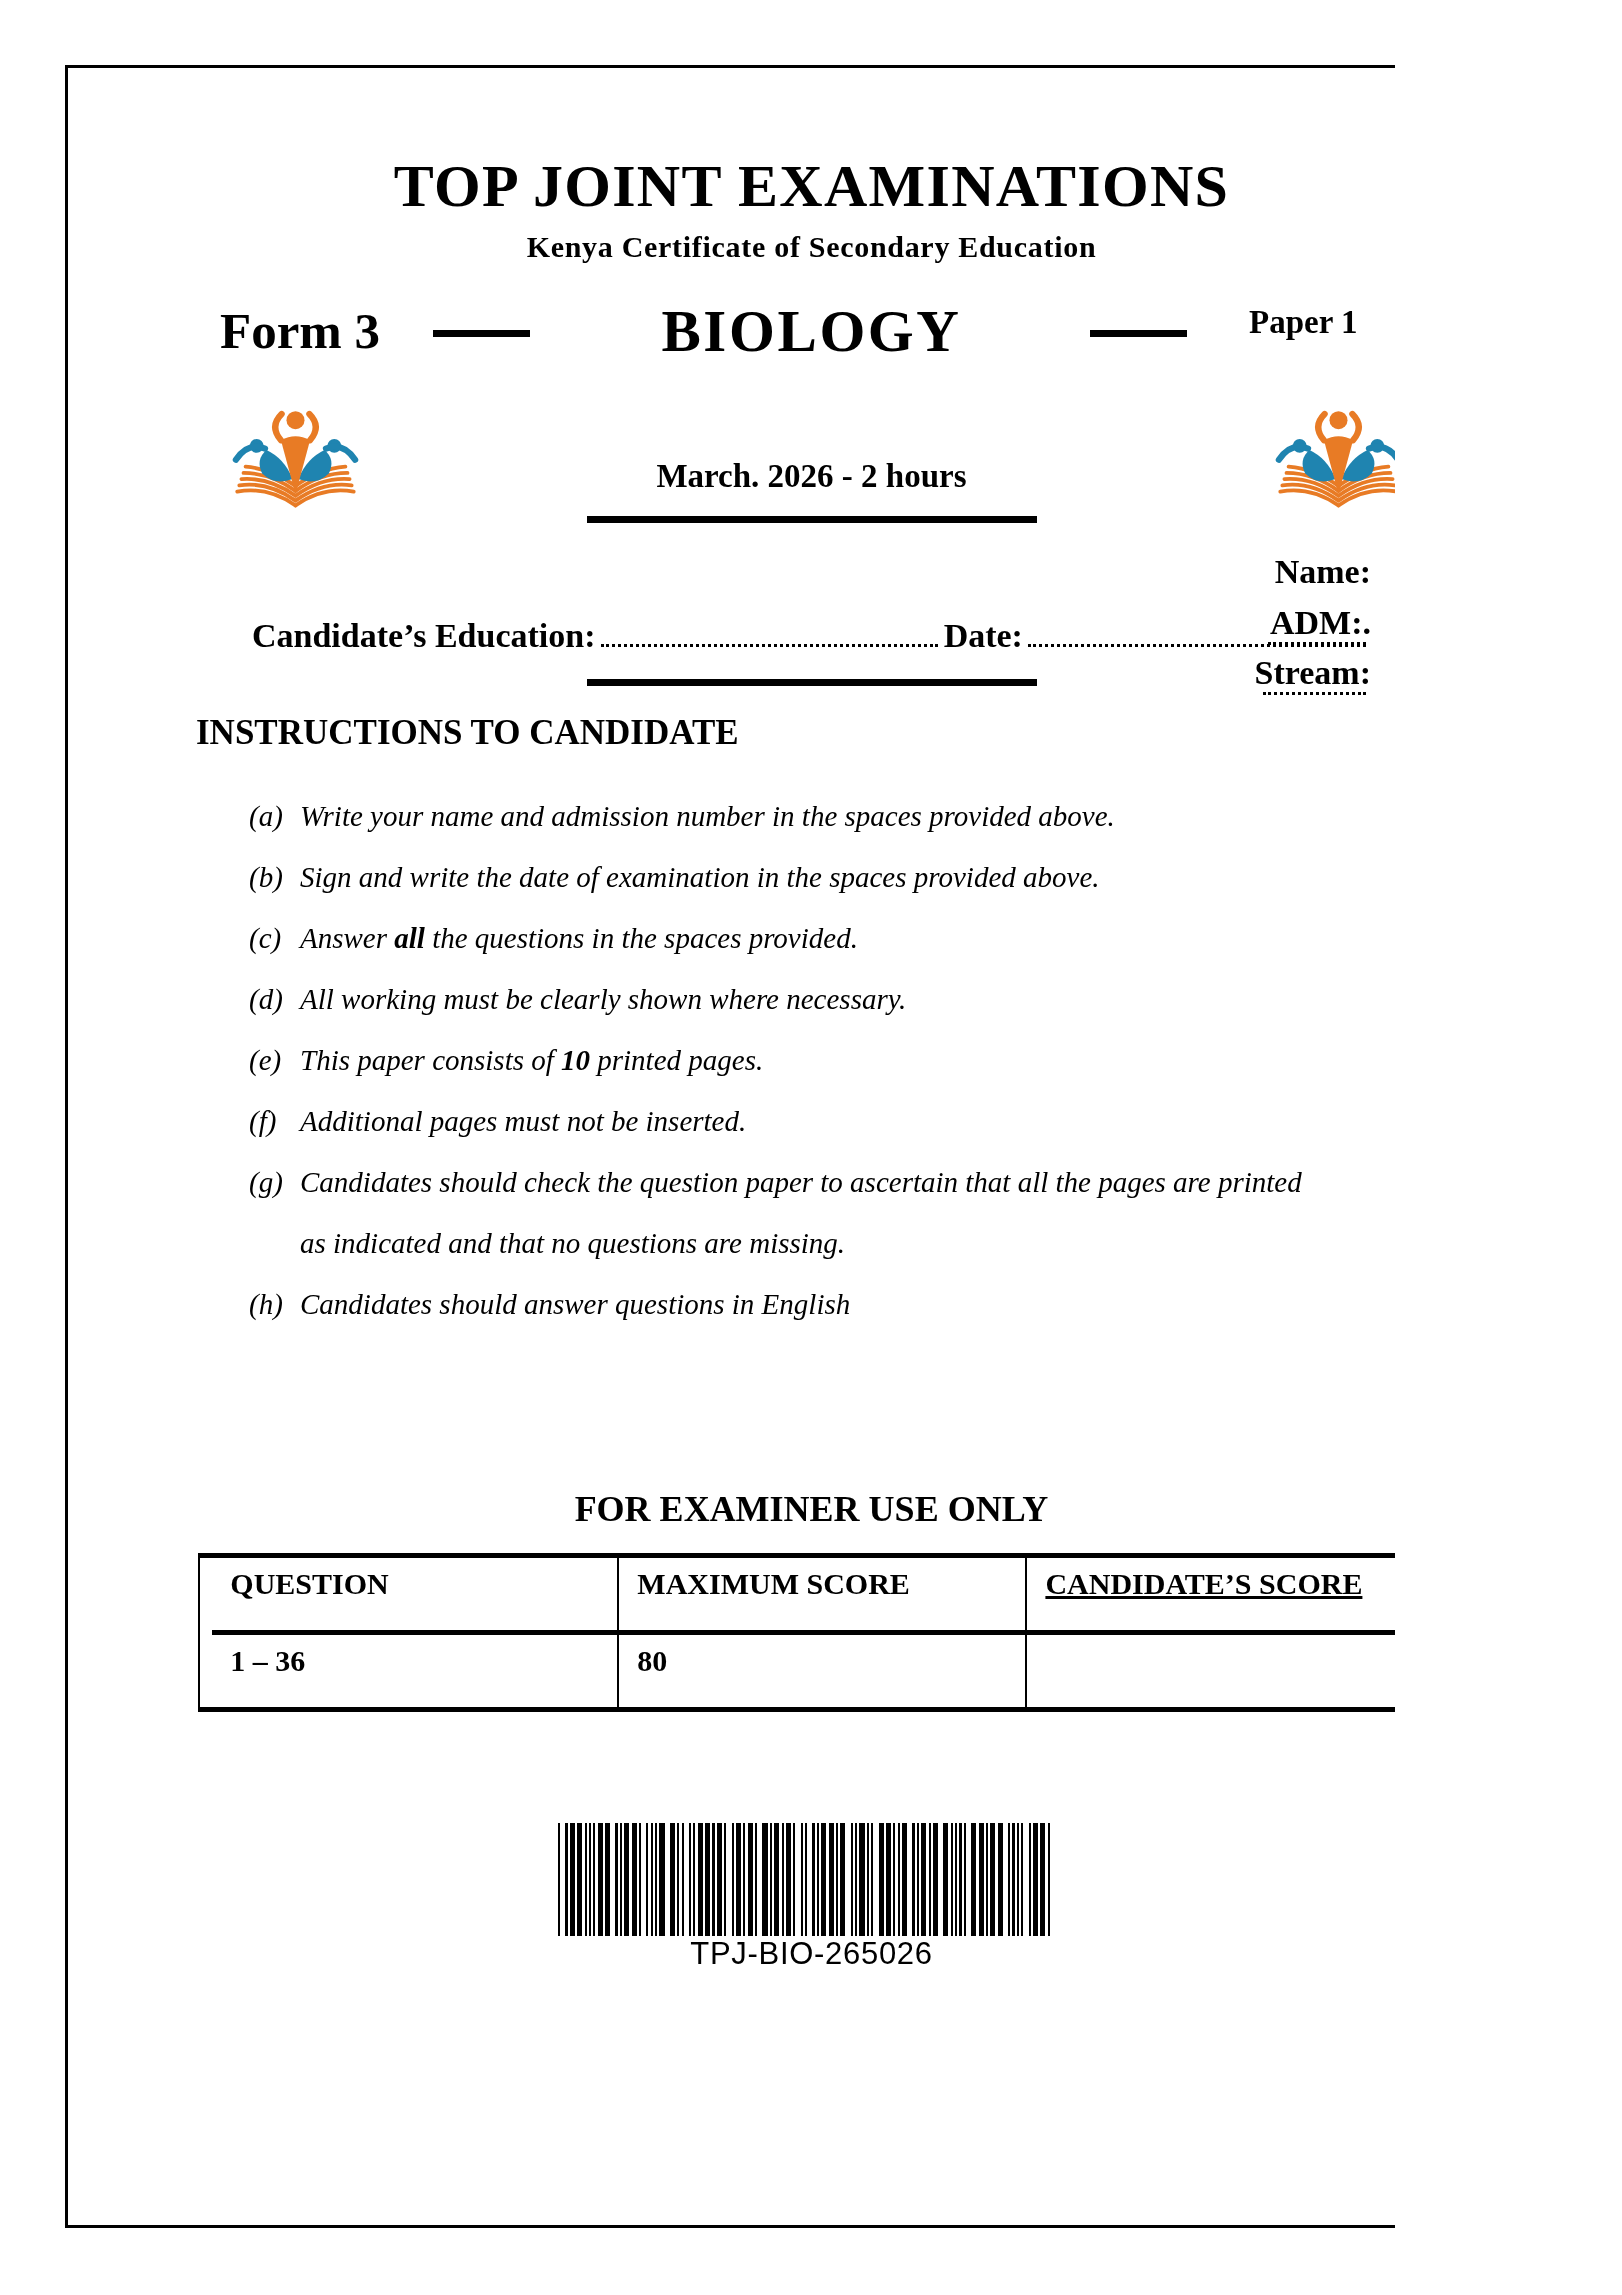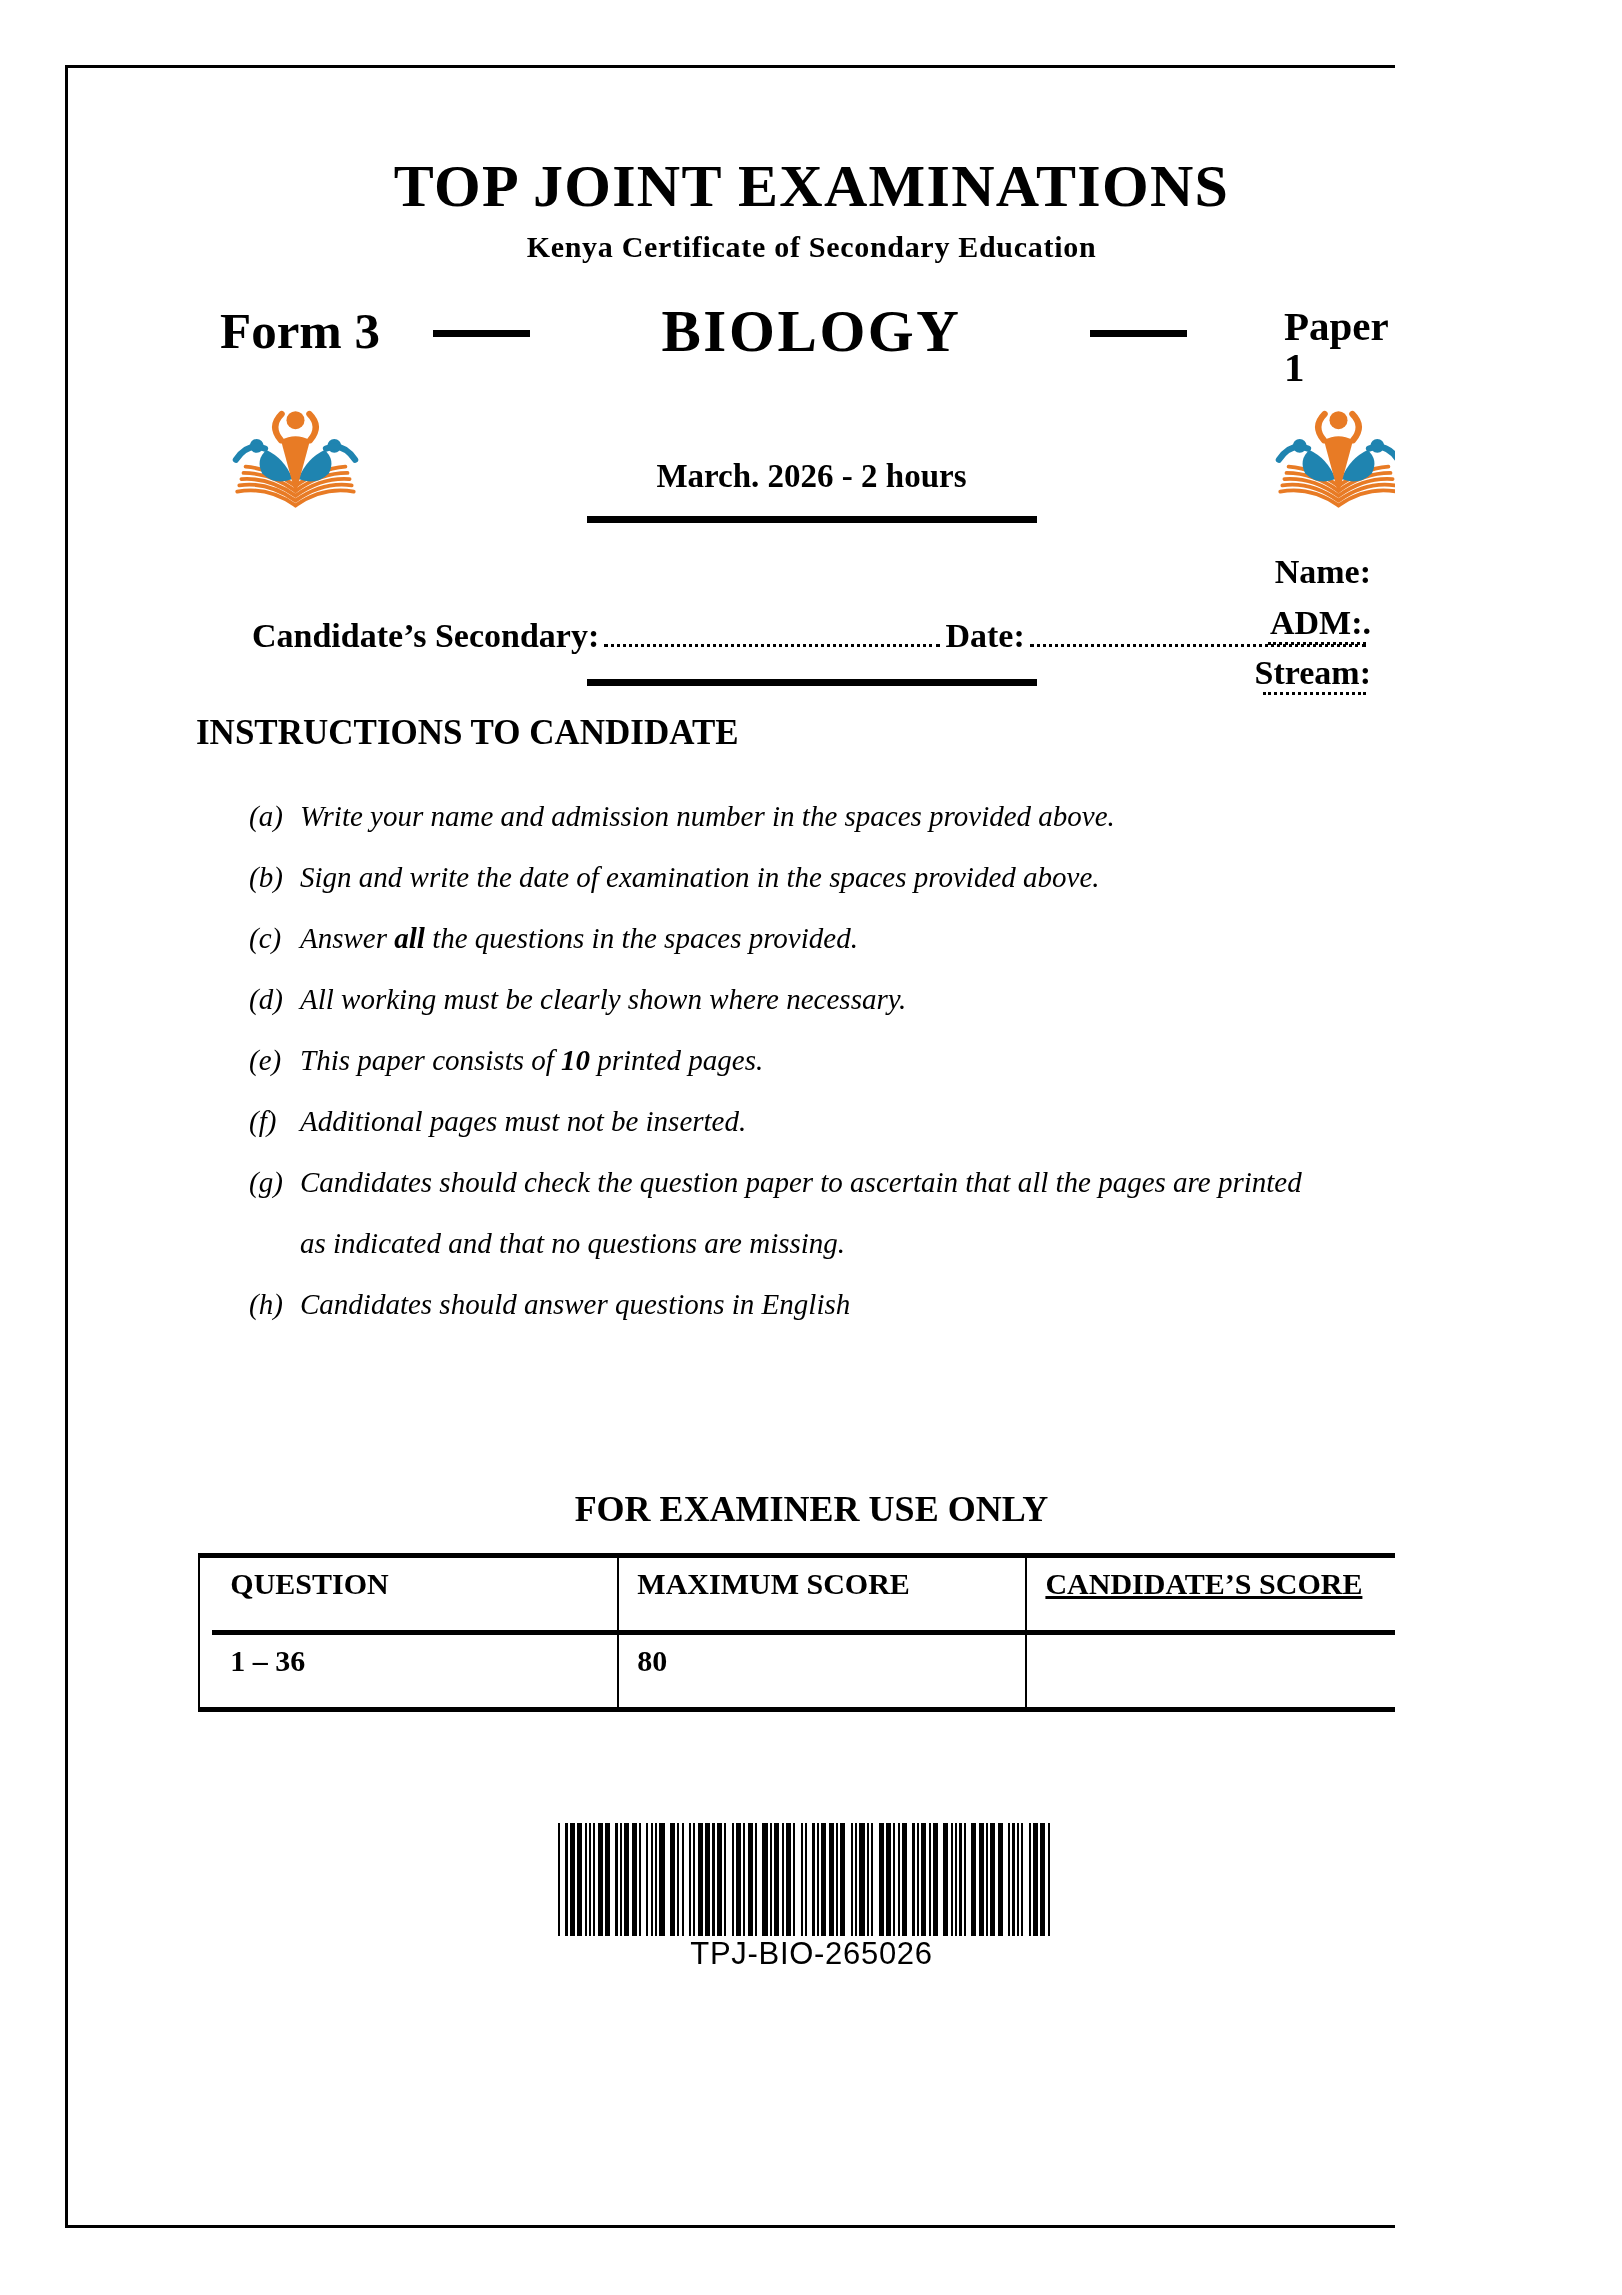--- a/index.html
+++ b/index.html
@@ -38,21 +38,21 @@
     font-weight:bold;
     letter-spacing:0.7px;
     line-height:1;
   }
   .form-level{
     left:220px; top:306px;
     font-size:51px; font-weight:bold; line-height:1;
   }
   .paper-no{
     left:1249px; top:306px;
-    font-size:41px; font-weight:bold; line-height:1;margin-left:35px;
+    font-size:33px; font-weight:bold; line-height:1;
   }
   .subject{
     top:302px;
     font-size:59px;
     font-weight:bold;
     letter-spacing:2.6px;
     line-height:1;
   }
   .dash{
     height:6.5px; width:97px;
@@ -254,21 +254,21 @@
   <div class="abs entry-row r1">
     <span class="lbl">Name:</span>
     <span class="fill grow"></span>
     <span class="lbl">ADM:.</span>
     <span class="fill adm"></span>
     <span class="lbl">Stream:</span>
     <span class="fill stream"></span>
   </div>
 
   <div class="abs entry-row r2">
-    <span class="lbl">Candidate’s Secondary:</span>
+    <span class="lbl">Candidate’s Education:</span>
     <span class="fill grow"></span>
     <span class="lbl">Date:</span>
     <span class="fill grow"></span>
   </div>
 
   <div class="abs rule bottom"></div>
 
   <div class="abs instr-heading">INSTRUCTIONS TO CANDIDATE</div>
 
   <div class="abs ilist">

